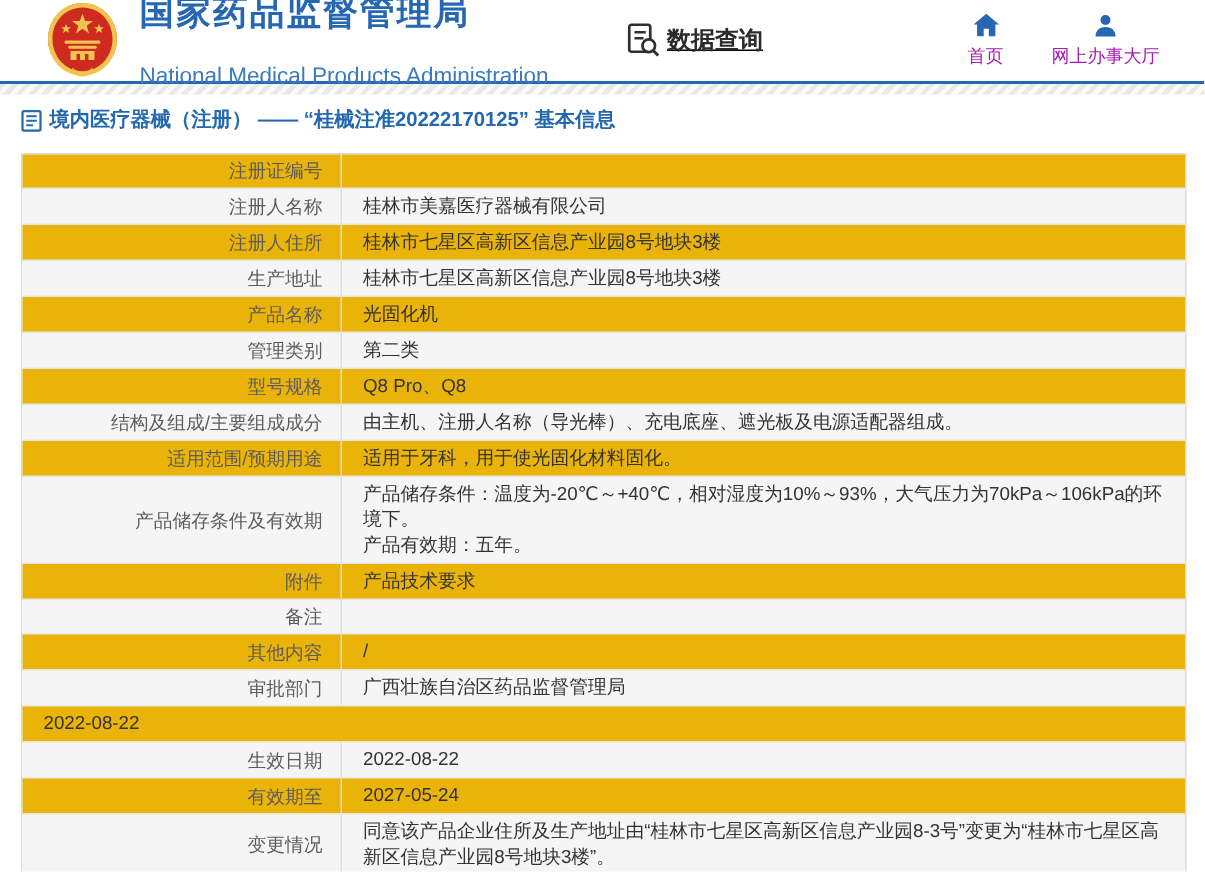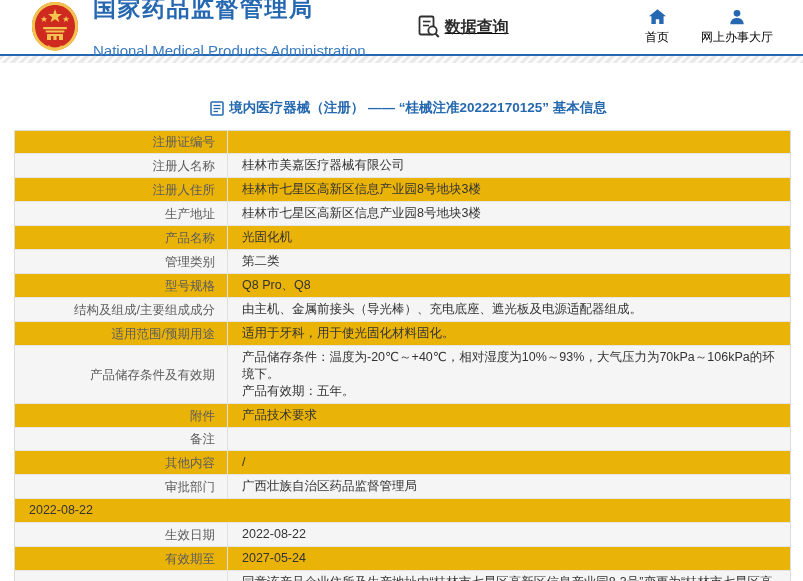--- a/index.html
+++ b/index.html
@@ -10,27 +10,27 @@
   .header { height:54px; display:flex; align-items:center; padding-left:30px; background:#fff; }
   .emblem { width:50px; height:52px; flex:0 0 auto; }
   .org-names { margin-left:13px; display:flex; flex-direction:column; }
   .org-cn { font-size:23px; font-weight:bold; color:#2667b2; letter-spacing:1.5px; line-height:26px; }
   .org-en { font-size:15px; color:#3a7bbf; margin-top:21px; }
   .data-query { margin-left:52px; display:flex; align-items:center; gap:5px; cursor:pointer;text-decoration:underline; }
   .data-query-label { font-size:16px; font-weight:600; color:#2b2b2b; }
   .hd-spacer { flex:1; }
   .hd-nav { display:flex; gap:32px; margin-right:30px; }
   .nav-item { display:flex; flex-direction:column; align-items:center; gap:4px; cursor:pointer; }
-  .nav-item .lbl { font-size:12px; color:#000000; white-space:nowrap; }
+  .nav-item .lbl { font-size:12px; color:#a21caf; white-space:nowrap; }
   .hd-blue-line { height:2px; background:#2667b2; }
   .hd-hatch { height:7px;
     background:repeating-linear-gradient(135deg,#e9e9e9 0 3px,#fbfbfb 3px 6px); }
 
   
-  .page-title-bar { margin:36px 0 0 14px; display:flex; align-items:center; gap:5px;justify-content:center; }
+  .page-title-bar { margin:8px 0 0 14px; display:flex; align-items:center; gap:5px; }
   .page-title { font-size:13.5px; font-weight:600; color:#2468b0; }
 
   
   .info-table { margin:13px 14px 0 14px; width:777px; border:1px solid #dcdcdc; }
   .t-row { display:flex; border-bottom:1px solid #e5e5e5; background:#eab308; }
   .t-row:last-child { border-bottom:none; }
   .t-row:nth-child(even) { background:#f5f5f5; }
   .t-label { width:213px; flex:0 0 auto; text-align:right; color:#5c5c5c;
     font-size:12.5px; padding:3px 12px 3px 6px; border-right:1px solid #e0e0e0;
     display:flex; align-items:center; justify-content:flex-end; min-height:22px; line-height:16px; }
@@ -127,21 +127,21 @@
   <div class="t-row">
       <div class="t-label">管理类别</div>
       <div class="t-value">第二类</div>
     </div>
   <div class="t-row">
       <div class="t-label">型号规格</div>
       <div class="t-value">Q8 Pro、Q8</div>
     </div>
   <div class="t-row">
       <div class="t-label">结构及组成/主要组成成分</div>
-      <div class="t-value">由主机、金属前接头（导光棒）、充电底座、遮光板及电源适配器组成。</div>
+      <div class="t-value">由主机、注册人名称（导光棒）、充电底座、遮光板及电源适配器组成。</div>
     </div>
   <div class="t-row">
       <div class="t-label">适用范围/预期用途</div>
       <div class="t-value">适用于牙科，用于使光固化材料固化。</div>
     </div>
 
   <div class="t-row">
     <div class="t-label">产品储存条件及有效期</div>
     <div class="t-value">
       <div>产品储存条件：温度为-20℃～+40℃，相对湿度为10%～93%，大气压力为70kPa～106kPa的环境下。</div>

